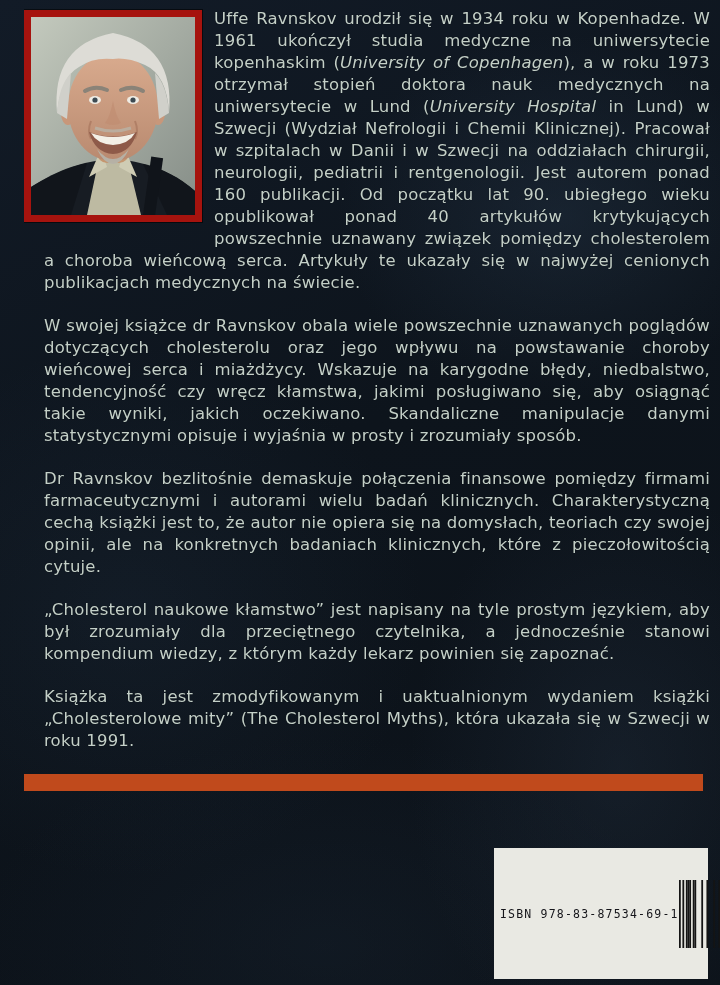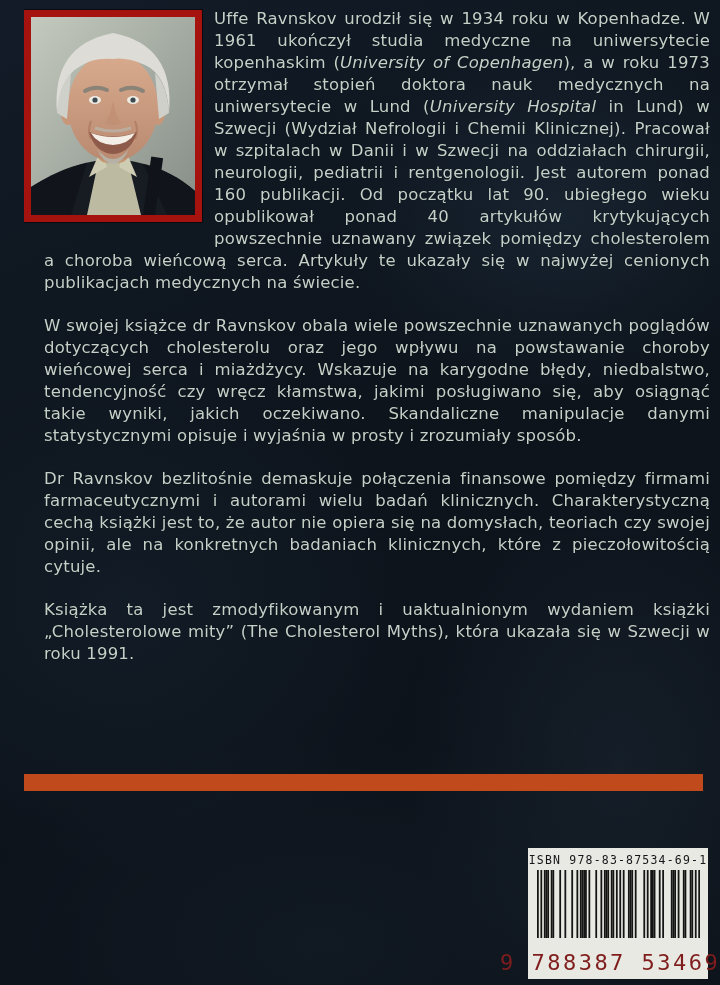--- a/index.html
+++ b/index.html
@@ -41,24 +41,24 @@
   }
   .photo-frame svg{display:block;}
   .paragraphs p{margin:0 0 21px 0;padding-left:20px;}
   .paragraphs p:last-child{margin-bottom:0;}
   .paragraphs i{font-style:italic;}
   .red-bar{
     position:absolute;left:24px;top:774px;width:679px;height:17px;
     background:var(--divider-bar);
   }
   .barcode{
-    position:absolute;right:12px;bottom:6px;width:180px;height:131px;
+    position:absolute;right:12px;bottom:6px;width:214px;height:131px;
     background:var(--barcode-bg);
     box-sizing:border-box;padding:5px 6px 4px 6px;
-    display:flex;flex-direction:column;align-items:center;
+    display:flex;flex-direction:row;align-items:center;
   }
   .isbn-label{
     font-family:"DejaVu Sans Mono","Liberation Mono",monospace;
     font-size:11.5px;letter-spacing:1.2px;color:#15151a;white-space:nowrap;
   }
   .bars{flex:1;width:163px;margin-top:3px;}
   .ean-number{
     font-family:"DejaVu Sans Mono","Liberation Mono",monospace;
     font-size:22px;letter-spacing:2.5px;color:#7f1d1d;white-space:nowrap;margin-top:1px;
   }
@@ -110,20 +110,21 @@
         <path d="M60,116 Q82,124 104,116 Q98,127 82,128 Q66,127 60,116 Z" fill="#f3efe6"></path>
         <path d="M64,111 Q82,117 100,111" stroke="#b9b3a6" stroke-width="3" fill="none" opacity="0.8"></path>
         <path d="M66,132 Q82,152 98,132 Q92,146 82,147 Q72,146 66,132 Z" fill="#b5b2a8" opacity="0.95"></path>
       </svg>
     </div>
 
     <div class="paragraphs">
         <p><span>Uffe Ravnskov urodził się w 1934 roku w Kopenhadze. W 1961 ukończył studia medyczne na uniwersytecie kopenhaskim (</span><i>University of Copenhagen</i><span>), a w roku 1973 otrzymał stopień doktora nauk medycznych na uniwersytecie w Lund (</span><i>University Hospital</i><span> in Lund) w Szwecji (Wydział Nefrologii i Chemii Klinicznej). Pracował w szpitalach w Danii i w Szwecji na oddziałach chirurgii, neurologii, pediatrii i rentgenologii. Jest autorem ponad 160 publikacji. Od początku lat 90. ubiegłego wieku opublikował ponad 40 artykułów krytykujących powszechnie uznawany związek pomiędzy cholesterolem a choroba wieńcową serca. Artykuły te ukazały się w najwyżej cenionych publikacjach medycznych na świecie.</span></p>
         <p><span>W swojej książce dr Ravnskov obala wiele powszechnie uznawanych poglądów dotyczących cholesterolu oraz jego wpływu na powstawanie choroby wieńcowej serca i miażdżycy. Wskazuje na karygodne błędy, niedbalstwo, tendencyjność czy wręcz kłamstwa, jakimi posługiwano się, aby osiągnąć takie wyniki, jakich oczekiwano. Skandaliczne manipulacje danymi statystycznymi opisuje i wyjaśnia w prosty i zrozumiały sposób.</span></p>
         <p><span>Dr Ravnskov bezlitośnie demaskuje połączenia finansowe pomiędzy firmami farmaceutycznymi i autorami wielu badań klinicznych. Charakterystyczną cechą książki jest to, że autor nie opiera się na domysłach, teoriach czy swojej opinii, ale na konkretnych badaniach klinicznych, które z pieczołowitością cytuje.</span></p>
+        <p><span>„Cholesterol naukowe kłamstwo” jest napisany na tyle prostym językiem, aby był zrozumiały dla przeciętnego czytelnika, a jednocześnie stanowi kompendium wiedzy, z którym każdy lekarz powinien się zapoznać.</span></p>
         <p><span>Książka ta jest zmodyfikowanym i uaktualnionym wydaniem książki „Cholesterolowe mity” (The Cholesterol Myths), która ukazała się w Szwecji w roku 1991.</span></p>
       </div>
 
   </div>
 
   <div class="red-bar"></div>
 
   <div class="barcode">
     <div class="isbn-label">ISBN 978-83-87534-69-1</div>
     <div class="bars"><svg viewBox="0 0 163 68" width="163" height="68">

